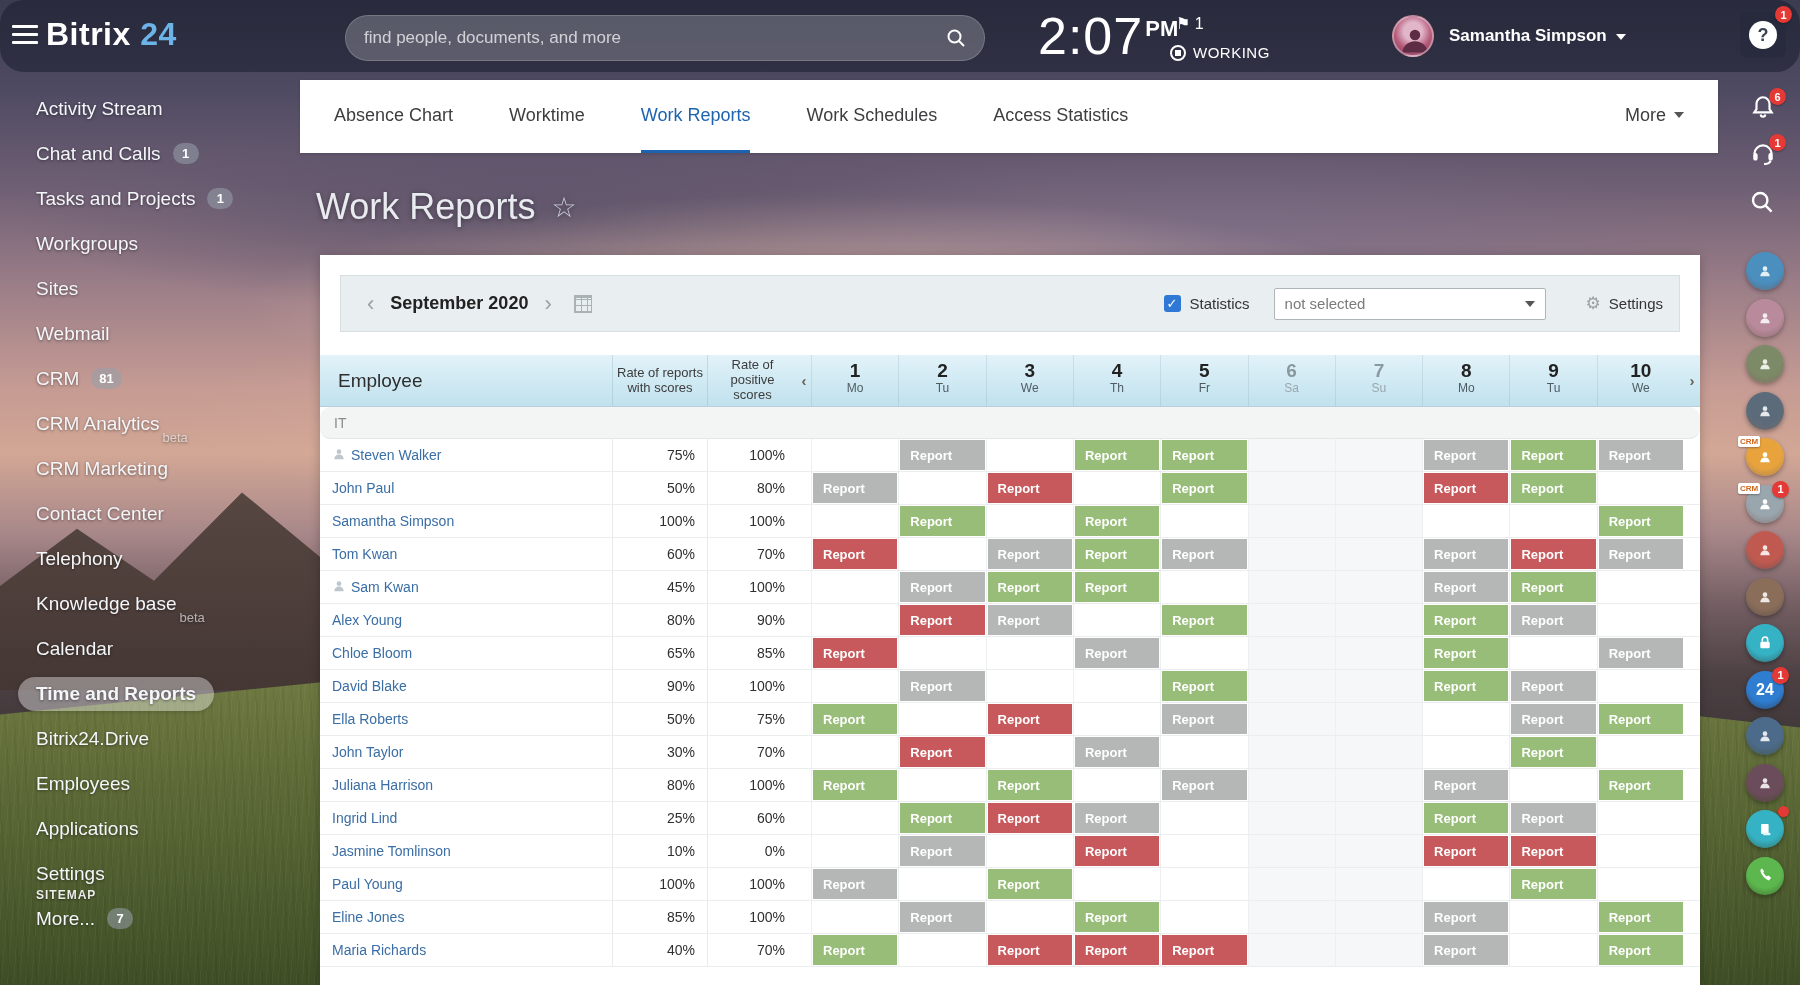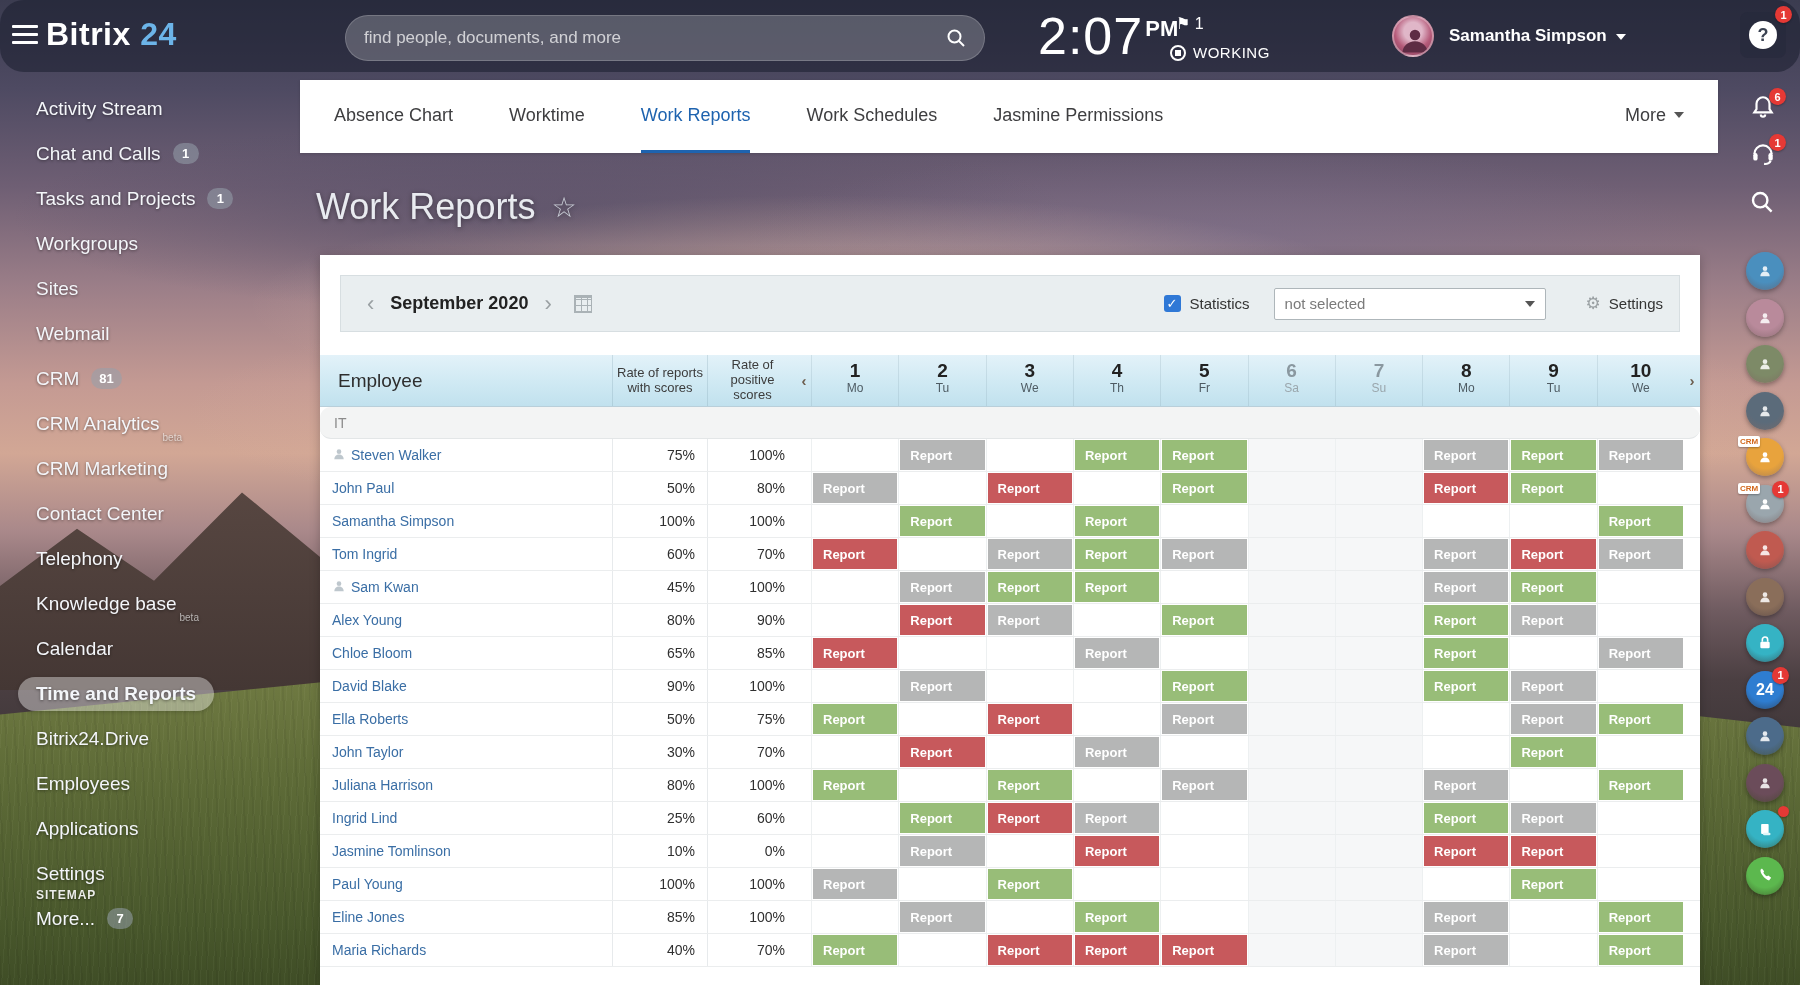--- a/index.html
+++ b/index.html
@@ -58,21 +58,21 @@
   .rail-ico { position:absolute; left:26px; cursor:pointer; }
   .rail-item { position:absolute; left:22px; width:38px; height:38px; border-radius:50%; box-shadow:0 2px 5px rgba(0,0,0,.35); cursor:pointer; overflow:visible; }
   .rail-item .face { position:absolute; inset:0; border-radius:50%; overflow:hidden; display:flex; align-items:center; justify-content:center; }
   .rail-item .crmtag { position:absolute; left:-8px; top:-2px; background:#fff; color:#d2691e; font-size:8px; font-weight:700; padding:1px 2px; border-radius:2px; box-shadow:0 1px 2px rgba(0,0,0,.3); }
   .rail-item .b24 { color:#fff; font-size:16px; font-weight:700; }
 
   
   .sidebar { position:absolute; left:0; top:72px; width:300px; height:913px; z-index:20; padding:14px 0 0 36px; }
   .side-item { position:relative; height:45px; display:flex; align-items:center; color:#f4f6fa; font-size:19px; cursor:pointer; text-shadow:0 1px 3px rgba(0,0,0,.45); white-space:nowrap; }
   .side-item .badge { margin-left:12px; background:rgba(150,160,172,.55); color:#fff; font-size:13px; font-weight:700; border-radius:11px; min-width:26px; height:21px; display:inline-flex; align-items:center; justify-content:center; padding:0 8px; text-shadow:none; }
-  .side-item sup { font-size:10px; color:rgba(255,255,255,.62); margin-left:3px; top:-6px; position:relative;margin-top:40px; }
+  .side-item sup { font-size:13px; color:rgba(255,255,255,.62); margin-left:3px; top:-6px; position:relative;margin-top:40px; }
   .side-item.active > .pill { background:rgba(255,255,255,.38); border-radius:20px; padding:6px 18px; margin-left:-18px; font-weight:700; box-shadow:0 1px 4px rgba(0,0,0,.18); }
   .sitemap { position:absolute; left:36px; top:888px; color:rgba(255,255,255,.9); font-size:12px; font-weight:700; letter-spacing:1px; text-shadow:0 1px 2px rgba(0,0,0,.5); cursor:pointer; }
 
   
   .tabsbar { position:absolute; left:300px; top:80px; width:1418px; height:73px; background:#fff; z-index:15; display:flex; align-items:stretch; gap:56px; padding:0 34px; box-shadow:0 1px 3px rgba(0,0,0,.15); }
   .tab { display:flex; align-items:center; font-size:18px; color:#3e3e40; cursor:pointer; border-bottom:3px solid transparent; white-space:nowrap; }
   .tab.active { color:#1e63af; border-bottom-color:#1e63af; }
   .tab.more { margin-left:auto; }
   .tab.more:after { content:""; margin-left:8px; border-left:5px solid transparent; border-right:5px solid transparent; border-top:6px solid #555; }
 
@@ -370,21 +370,21 @@
         </div>
       </div>
     </div>
   <div class="sitemap">SITEMAP</div>
 
   <div class="tabsbar" id="tabsbar">
       <div class="tab">Absence Chart</div>
       <div class="tab">Worktime</div>
       <div class="tab active">Work Reports</div>
       <div class="tab">Work Schedules</div>
-      <div class="tab">Jasmine Permissions</div>
+      <div class="tab">Access Statistics</div>
       <div class="tab more">More</div>
     </div>
 
   <div class="pagetitle">
     <span>Work Reports</span>
     <span class="star">☆</span>
   </div>
 
   <div class="card">
     <div class="toolbar">
@@ -537,21 +537,21 @@
           <div class="td-day we"></div>
           <div class="td-day"></div>
           <div class="td-day"></div>
           <div class="td-day">
             <div class="report" style="background: rgb(152, 189, 120);">Report</div>
           </div>
           <div></div>
         </div>
         <div class="trow drow">
           <div class="td-name">
-            <span>Tom Ingrid</span>
+            <span>Tom Kwan</span>
           </div>
           <div class="td-pct">60%</div>
           <div class="td-pct">70%</div>
           <div></div>
           <div class="td-day">
             <div class="report" style="background: rgb(199, 89, 92);">Report</div>
           </div>
           <div class="td-day"></div>
           <div class="td-day">
             <div class="report" style="background: rgb(181, 182, 182);">Report</div>

